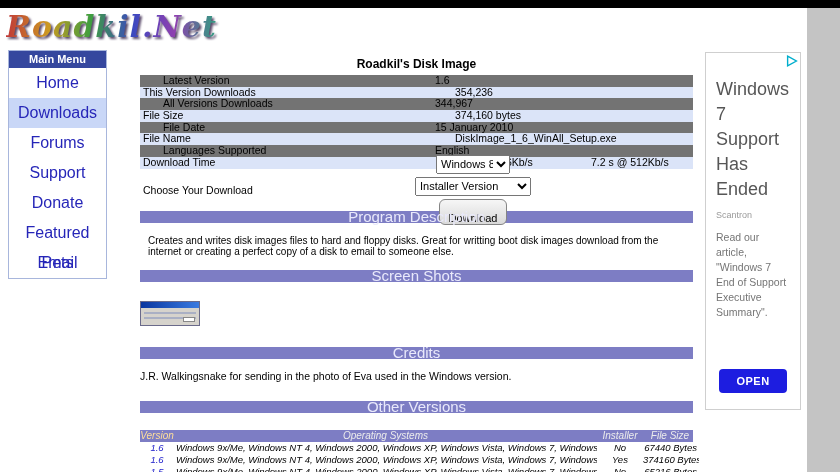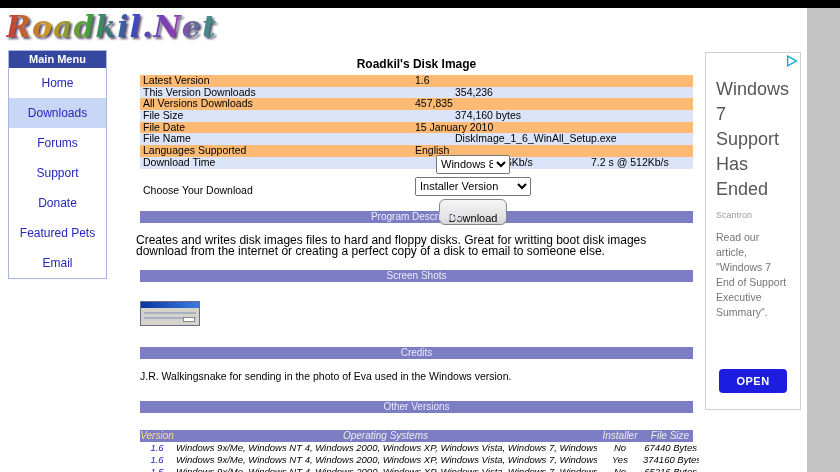--- a/index.html
+++ b/index.html
@@ -20,49 +20,49 @@
     font-weight:bold; font-style:italic;
     font-size:30px; letter-spacing:1px;
     background:linear-gradient(90deg,#c03838,#cc9922,#3f9f3f,#3b49c0,#8f3fb0,#2f9f7f);
     -webkit-background-clip:text; background-clip:text; color:transparent;
     filter:drop-shadow(2px 2px 1px #5a4a6a);
   }
 
   
   .sidebar { position:absolute; left:8px; top:50px; width:99px; background:#fff; border:1px solid #a8b6dc; }
   .menu-header { height:17px; line-height:17px; background:#35479e; color:#fff; text-align:center; font-size:11px; font-weight:bold; }
-  .menu-item { display:block; height:30px; line-height:30px; text-align:center; color:#2626b8; font-size:12px; text-decoration:none; cursor:pointer; }
+  .menu-item { display:block; height:30px; line-height:30px; text-align:center; color:#2626b8; font-size:16px; text-decoration:none; cursor:pointer; }
   .menu-item.active { background:#c9d7f7; }
 
   
   .main { position:absolute; left:136px; top:50px; width:561px; background:#fff; }
   .page-title { text-align:center; font-weight:bold; font-size:12px; padding-top:7px; height:20px; }
 
   .info-table { margin:5px 4px 0 4px; }
   .info-row { display:flex; height:11.7px; line-height:11.7px; font-size:10.5px; white-space:nowrap; }
-  .info-row.dark  { background:#fdba74; }
+  .info-row.dark  { background:#737373;padding-left:20px; }
   .info-row.light { background:#dbe4f8;gap:40px; }
   .info-label { width:275px; padding-left:3px; flex:none; }
   .dl-time-1 { display:inline-block; width:136px; }
 
   .download-row { display:flex; align-items:center; height:26px; margin:8px 4px; font-size:10.5px; }
   .download-row .dl-label { width:275px; padding-left:3px; flex:none; }
   .controls { display:flex; gap:3px; align-items:center;flex-direction:column; }
   .controls select { font-size:11px; height:19px; font-family:inherit; }
   .os-select { width:74px; }
   .type-select { width:116px; }
   .download-btn { font-size:11px; height:19px; padding:12px 9px; background:linear-gradient(#f6f6f6,#d9d9d9); border:1px solid #858585; border-radius:6px; cursor:pointer; font-family:inherit; }
 
-  .section-bar { margin-left:4px; margin-right:4px; height:12px; line-height:12px; background:#7d7dc4; color:#e9e9fb; text-align:center; font-size:10px; }
+  .section-bar { margin-left:4px; margin-right:4px; height:12px; line-height:12px; background:#7d7dc4; color:#e9e9fb; text-align:center; font-size:15px; }
   .bar-desc { margin-top:7px; }
   .bar-shots { margin-top:12px; }
   .bar-credits { margin-top:21px; }
   .bar-versions { margin-top:19px; }
 
-  .desc-text { margin:12px 4px 0 0; font-size:12px; line-height:11.5px; }
+  .desc-text { margin:12px 4px 0 12px; font-size:10px; line-height:11.5px; }
   .credits-text { margin:12px 4px 0 4px; font-size:10.5px; line-height:11px; }
 
   .thumb { margin:19px 0 0 4px; width:60px; height:25px; border:1px solid #6a6a8a; background:#d6d3cc; position:relative; cursor:pointer; }
   .thumb-titlebar { height:6px; background:linear-gradient(90deg,#0a36a0,#3a7ae0); }
   .thumb-line1, .thumb-line2 { position:absolute; left:3px; right:3px; height:2px; background:#aab0c4; }
   .thumb-line1 { top:10px; }
   .thumb-line2 { top:15px; }
   .thumb-box { position:absolute; right:4px; bottom:3px; width:12px; height:5px; background:#fff; border:1px solid #888; }
 
   .versions { margin:17px 4px 0 4px;font-style:italic; }
@@ -115,21 +115,21 @@
       <div class="info-row dark">
         <span class="info-label">Latest Version</span>
         <span class="info-value">1.6</span>
       </div>
       <div class="info-row light">
         <span class="info-label">This Version Downloads</span>
         <span class="info-value">354,236</span>
       </div>
       <div class="info-row dark">
         <span class="info-label">All Versions Downloads</span>
-        <span class="info-value">457,835</span>
+        <span class="info-value">344,967</span>
       </div>
       <div class="info-row light">
         <span class="info-label">File Size</span>
         <span class="info-value">374,160 bytes</span>
       </div>
       <div class="info-row dark">
         <span class="info-label">File Date</span>
         <span class="info-value">15 January 2010</span>
       </div>
       <div class="info-row light">

